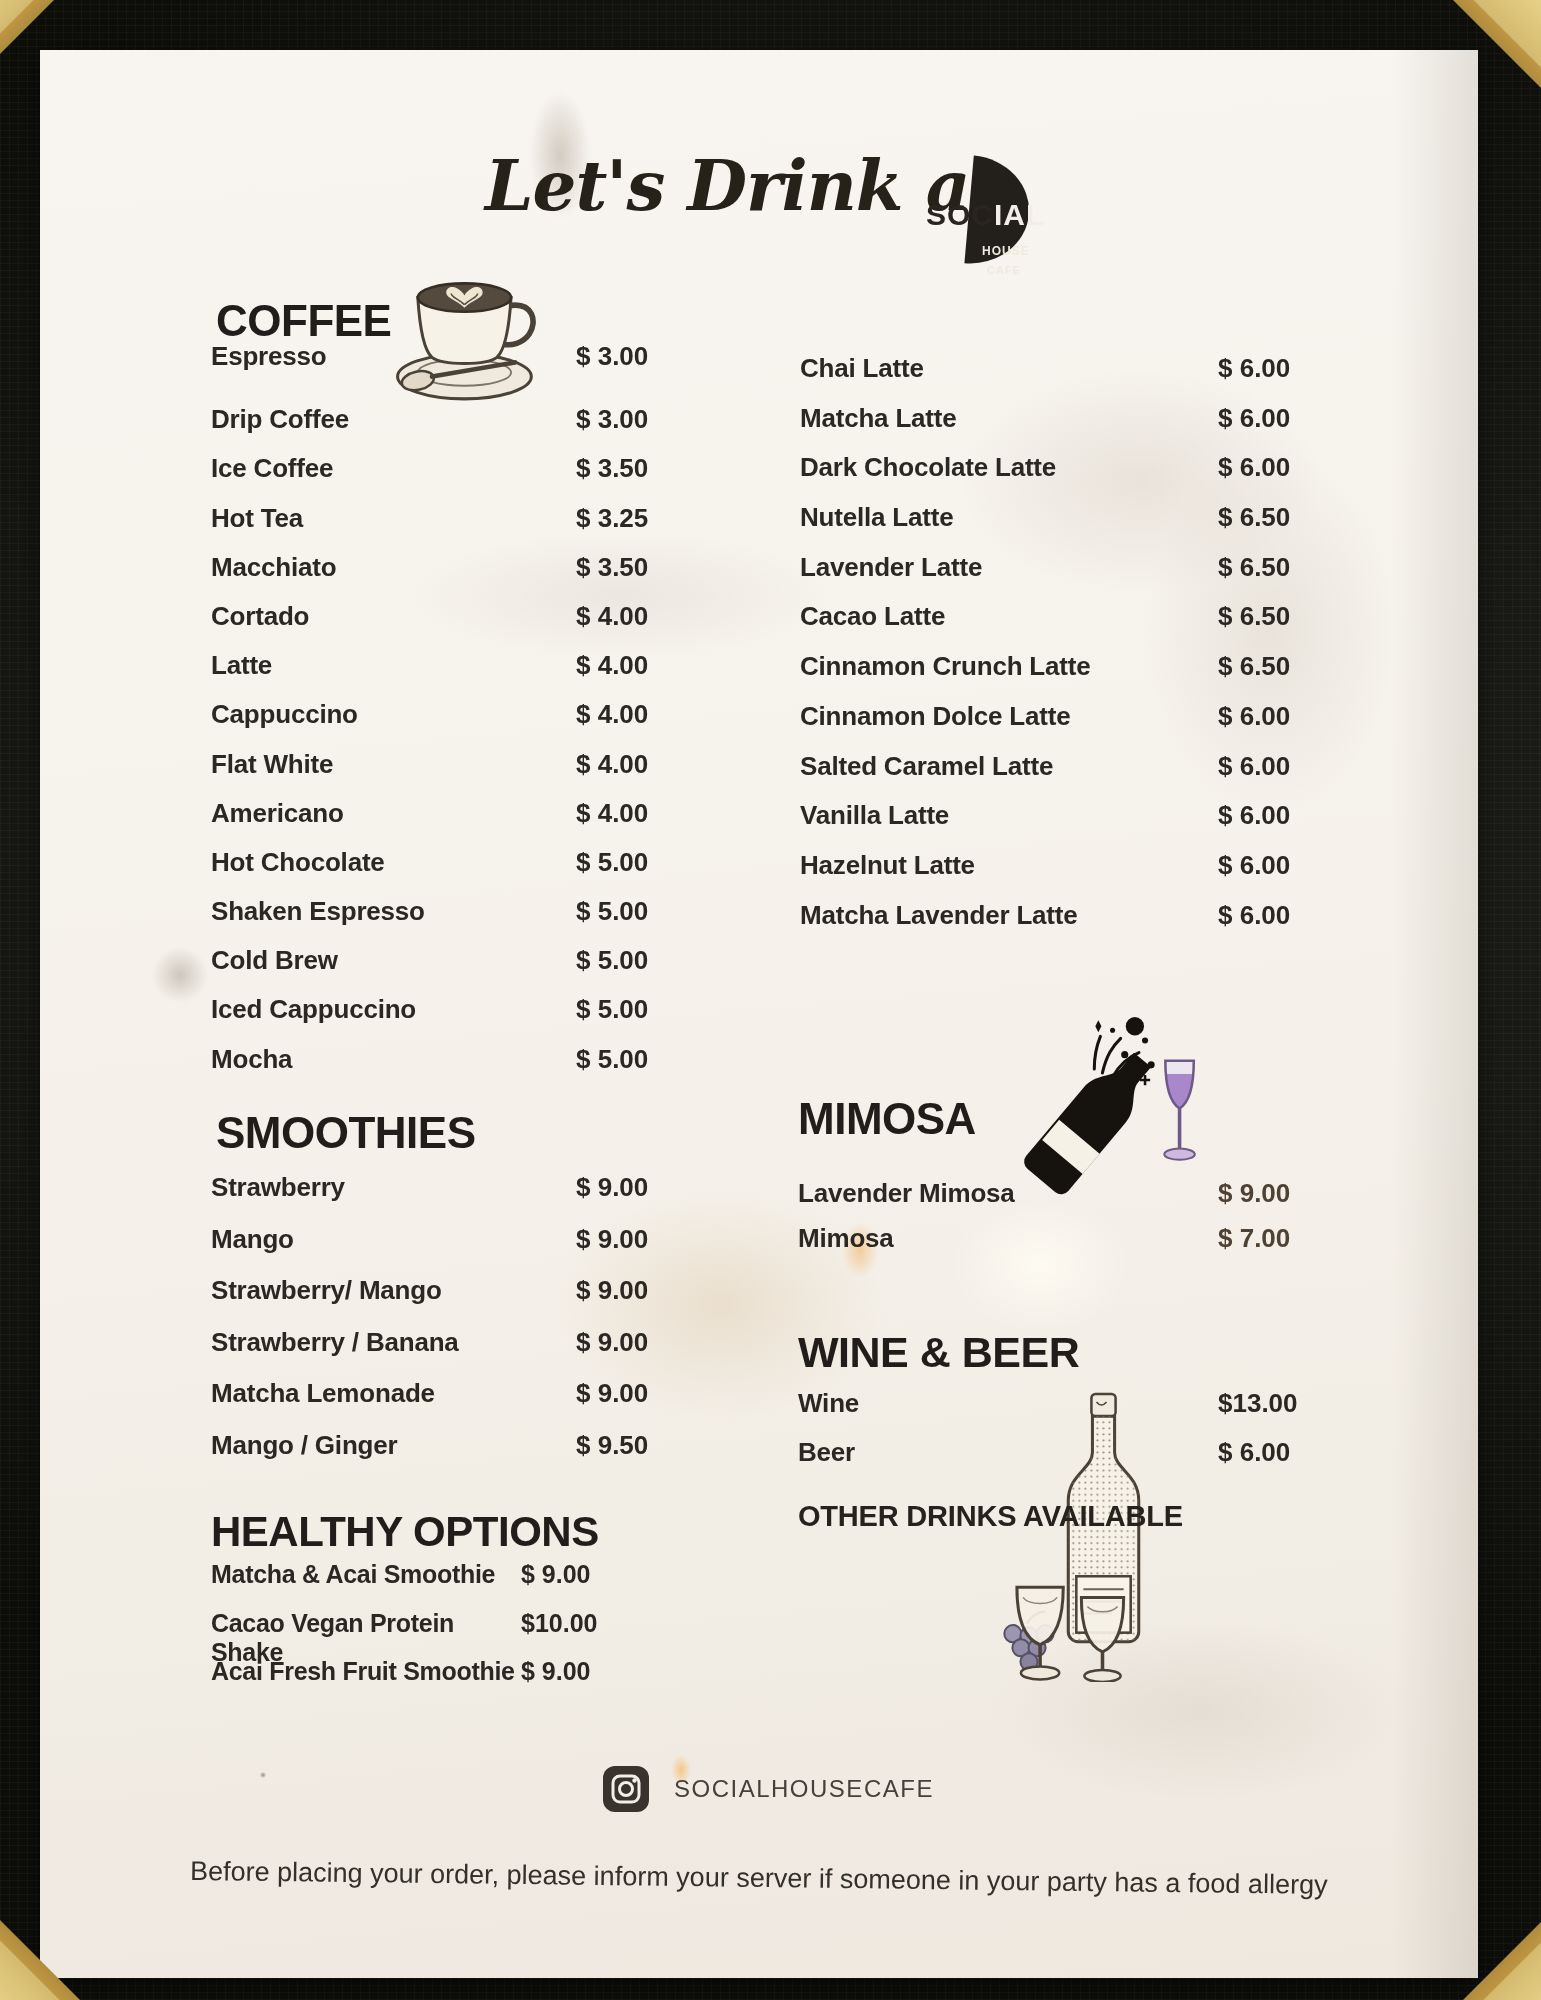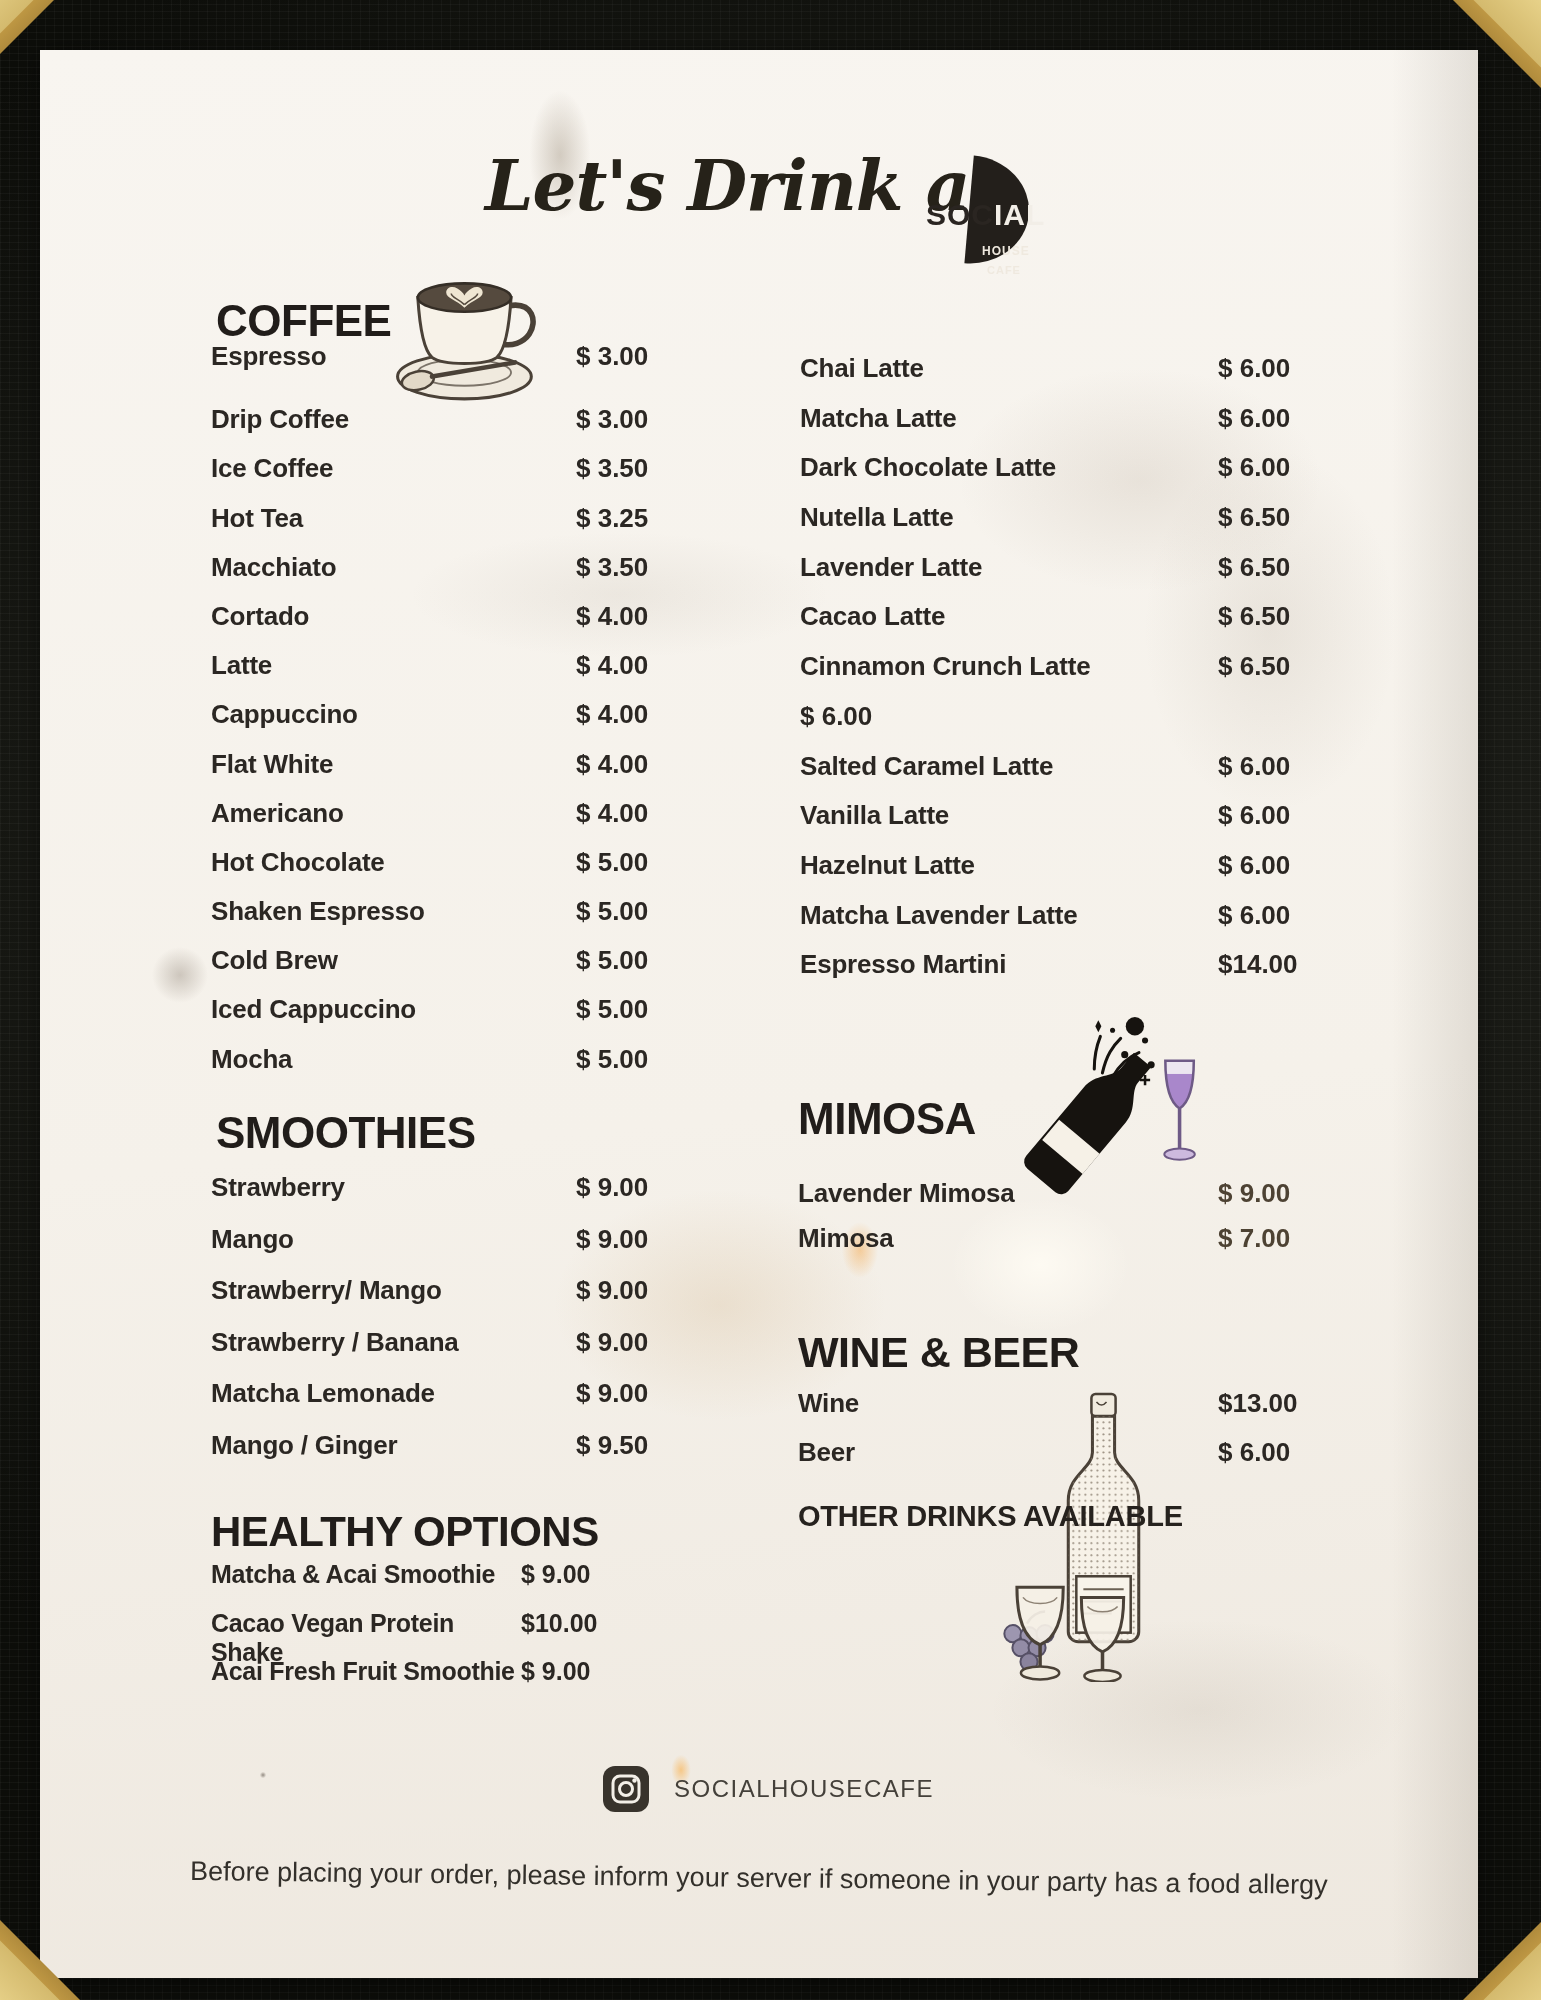--- a/index.html
+++ b/index.html
@@ -198,41 +198,38 @@
         </div>
         <div class="mrow">
           <span class="mname">Cacao Latte</span>
           <span class="mprice">$ 6.50</span>
         </div>
         <div class="mrow">
           <span class="mname">Cinnamon Crunch Latte</span>
           <span class="mprice">$ 6.50</span>
         </div>
         <div class="mrow">
+          <span class="mname">Cinnamon Dolce Latte</span>
           <span class="mprice">$ 6.00</span>
         </div>
         <div class="mrow">
           <span class="mname">Salted Caramel Latte</span>
           <span class="mprice">$ 6.00</span>
         </div>
         <div class="mrow">
           <span class="mname">Vanilla Latte</span>
           <span class="mprice">$ 6.00</span>
         </div>
         <div class="mrow">
           <span class="mname">Hazelnut Latte</span>
           <span class="mprice">$ 6.00</span>
         </div>
         <div class="mrow">
           <span class="mname">Matcha Lavender Latte</span>
           <span class="mprice">$ 6.00</span>
-        </div>
-        <div class="mrow">
-          <span class="mname">Espresso Martini</span>
-          <span class="mprice">$14.00</span>
         </div>
       </div>
     <div class="mlist smoothies">
         <div class="mrow">
           <span class="mname">Strawberry</span>
           <span class="mprice">$ 9.00</span>
         </div>
         <div class="mrow">
           <span class="mname">Mango</span>
           <span class="mprice">$ 9.00</span>

